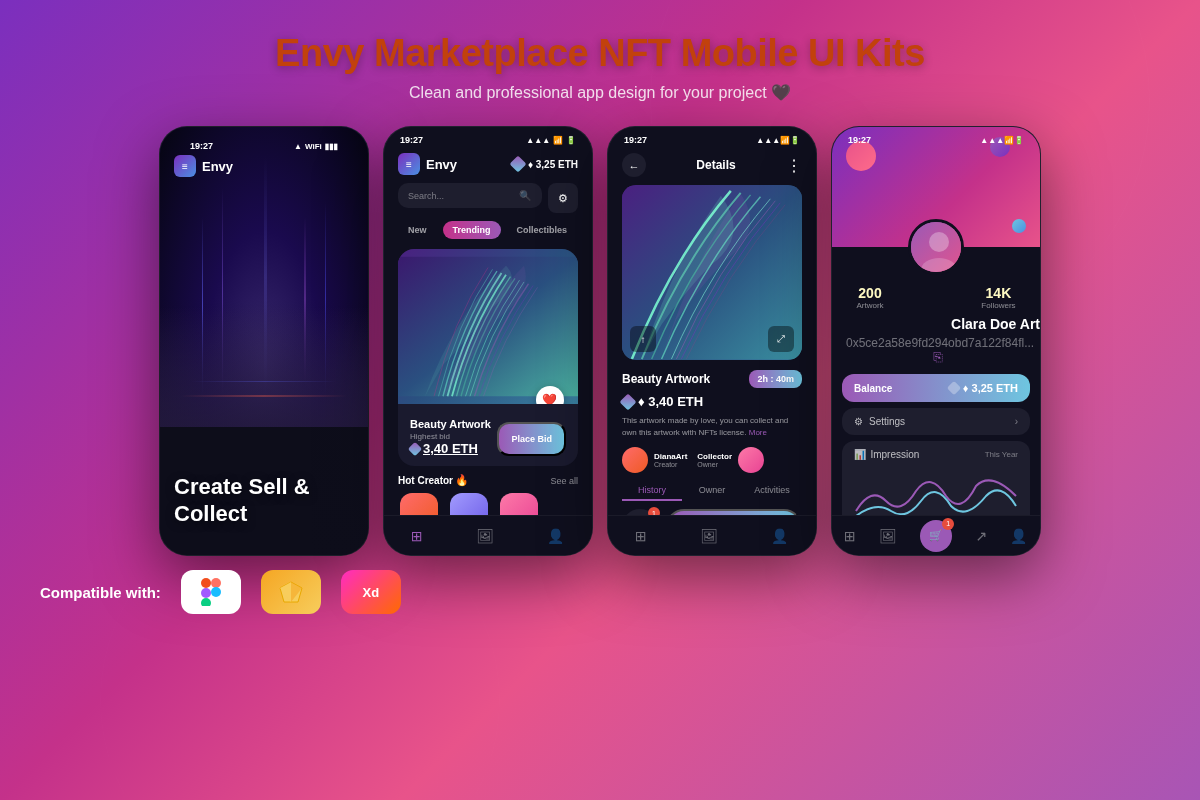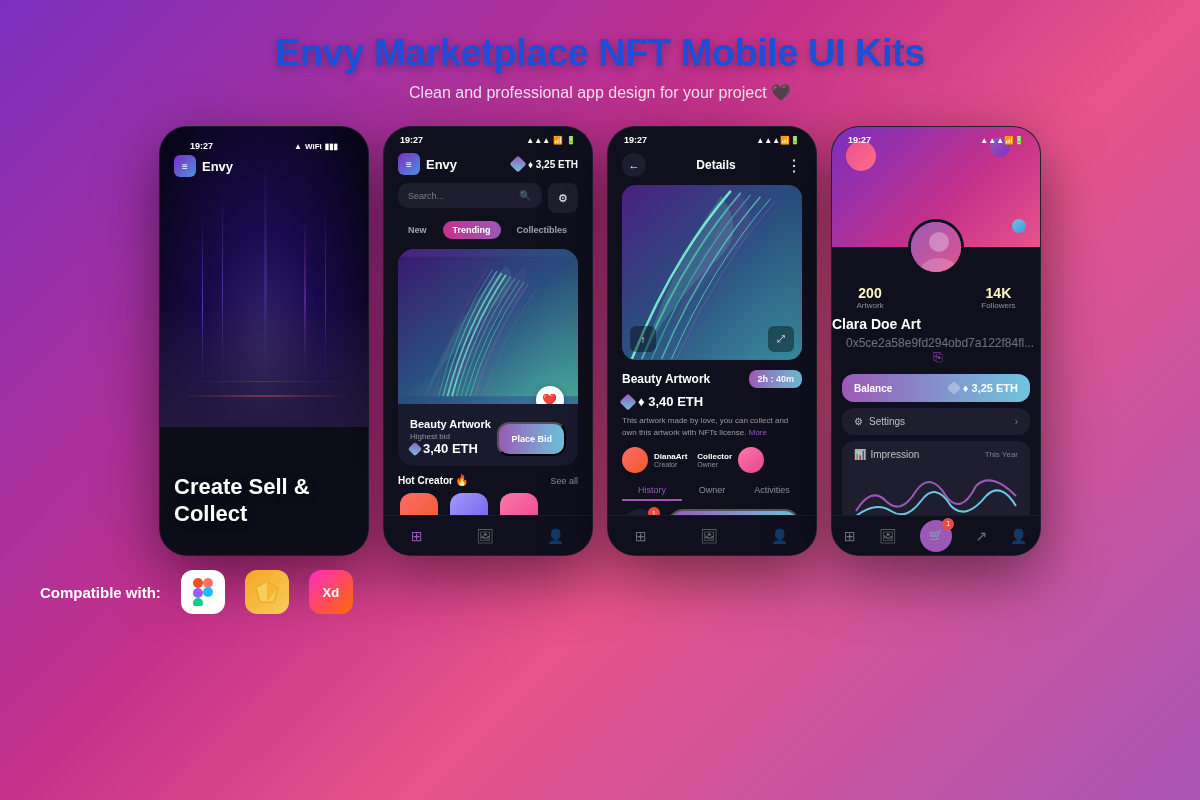--- a/index.html
+++ b/index.html
@@ -23,21 +23,21 @@
     .header-section {
       text-align: center;
       padding: 32px 20px 24px;
       position: relative;
       z-index: 2;
     }
 
     .main-title {
       font-size: 38px;
       font-weight: 900;
-      color: #1d4ed8;
+      color: #c2410c;
       letter-spacing: -0.5px;
       margin-bottom: 8px;
       text-shadow: 0 2px 10px rgba(0,0,0,0.3);
     }
 
     .sub-title {
       font-size: 16px;
       color: rgba(255,255,255,0.85);
       font-weight: 400;
     }
@@ -307,20 +307,21 @@
       font-size: 8px;
     }
 
     .bid-amount {
       color: #fff;
       font-size: 13px;
       font-weight: 700;
       display: flex;
       align-items: center;
       gap: 3px;
+      text-decoration: underline;
     }
 
     .place-bid-btn {
       background: linear-gradient(90deg, #9B59B6, #6EC6E0);
       color: #fff;
       border-radius: 12px;
       padding: 10px 12px;
       font-size: 9px;
       font-weight: 700;
       text-align: center;
@@ -640,21 +641,21 @@
       font-size: 14px;
       font-weight: 900;
     }
 
     .stat-label {
       color: rgba(255,255,255,0.5);
       font-size: 8px;
     }
 
     .profile-name {
-      text-align: left;
+      text-align: right;
       color: #fff;
       font-size: 14px;
       font-weight: 900;
       margin-bottom: 4px;
     }
 
     .profile-address {
       text-align: center;
       color: rgba(255,255,255,0.4);
       font-size: 12px;
@@ -787,21 +788,21 @@
       z-index: 2;
     }
 
     .compat-label {
       color: #fff;
       font-size: 15px;
       font-weight: 600;
     }
 
     .tool-badge {
-      width: 44px;
+      width: 60px;
       height: 44px;
       border-radius: 12px;
       display: flex;
       align-items: center;
       justify-content: center;
       font-size: 20px;
     }
 
     .figma-badge {
       background: #fff;

